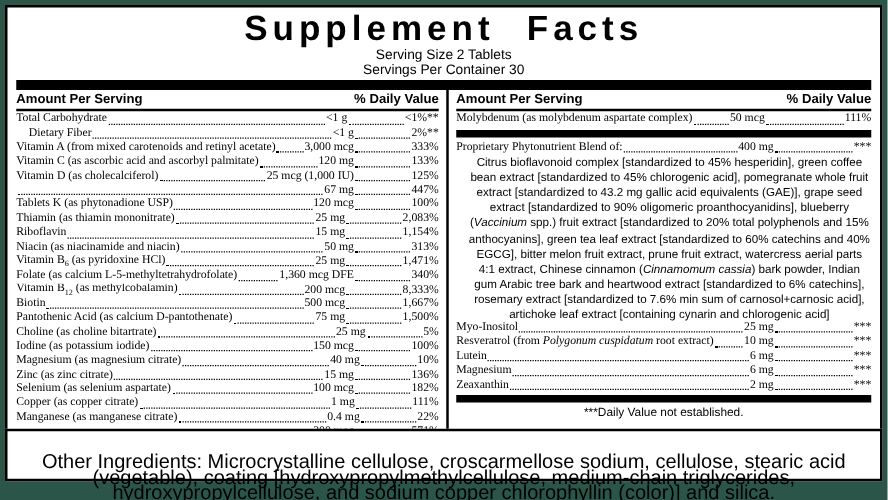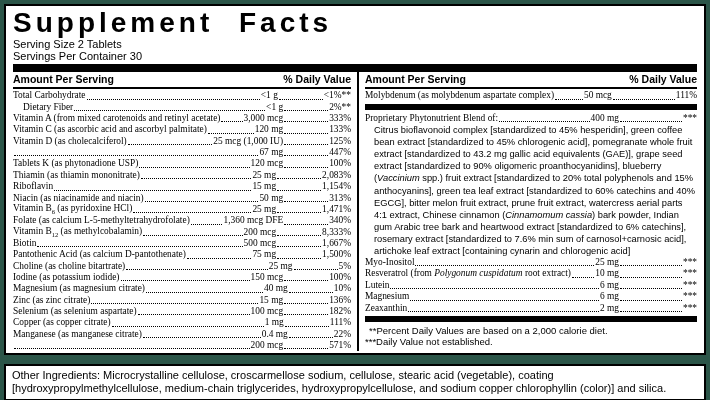--- a/index.html
+++ b/index.html
@@ -4,24 +4,24 @@
 <style>
   html,body{margin:0;padding:0;}
   body{
     width:710px;height:400px;position:relative;overflow:hidden;
     background:#2b5548;
     font-family:"Liberation Sans","DejaVu Sans",sans-serif;
     color:#000;
   }
   .panel{
     position:absolute;left:4px;width:702px;box-sizing:border-box;
-    background:#fff;border:2px solid #000;
+    background:#fff;border:2px solid #000;text-align:center;
   }
   .panel.main{top:4px;height:351px;padding:2px 7px;display:flex;flex-direction:column;}
-  .panel.other{top:364px;height:37px;padding:3px 6px;font-size:11px;line-height:12.6px;}
+  .panel.other{top:343px;height:37px;padding:19px 6px;font-size:16px;line-height:12.6px;}
   .title{font-size:28px;font-weight:bold;letter-spacing:4px;word-spacing:14px;line-height:30px;white-space:nowrap;}
   .serving{font-size:11px;line-height:12.2px;}
   .bar{background:#000;}
   .bar.thick{height:8px;margin-top:2px;}
   .bar.mid{height:6px;margin:2px 0 3px;}
   .cols{flex:1;display:flex;min-height:0;}
   .col{box-sizing:border-box;min-width:0;}
   .col-left{width:344px;padding-right:6px;}
   .col-right{flex:1;border-left:2px solid #000;padding-left:6px;}
   .colhead{display:flex;justify-content:space-between;font-weight:bold;font-size:10.5px;line-height:15px;border-bottom:2px solid #000;margin-bottom:1px;}
@@ -270,21 +270,20 @@
           <div class="row">
             <span class="name"><span>Zeaxanthin</span></span>
             <span class="leader"></span>
             <span class="amt">2 mg</span>
             <span class="leader short"></span>
             <span class="pct">***</span>
           </div>
         </div>
       <div class="bar mid"></div>
       <div class="footnotes" id="footnotes">
-          <div class="fn first">**Percent Daily Values are based on a 2,000 calorie diet.</div>
           <div class="fn">***Daily Value not established.</div>
         </div>
     </div>
   </div>
 </div>
 
 <div class="panel other">
   <span>Other Ingredients: Microcrystalline cellulose, croscarmellose sodium, cellulose, stearic acid (vegetable), coating [hydroxypropylmethylcellulose, medium-chain triglycerides, hydroxypropylcellulose, and sodium copper chlorophyllin (color)] and silica.</span>
 </div>
 

